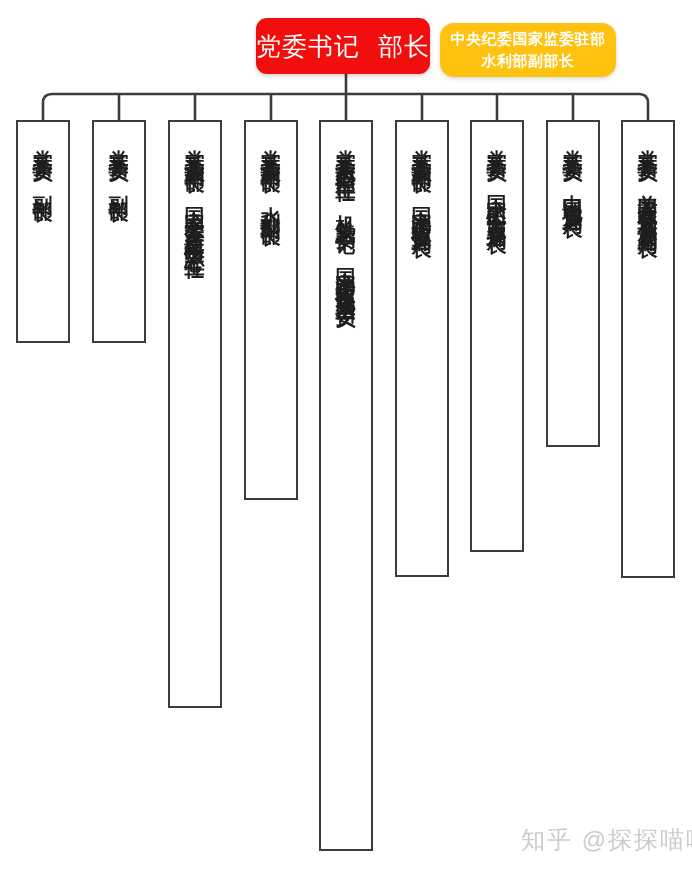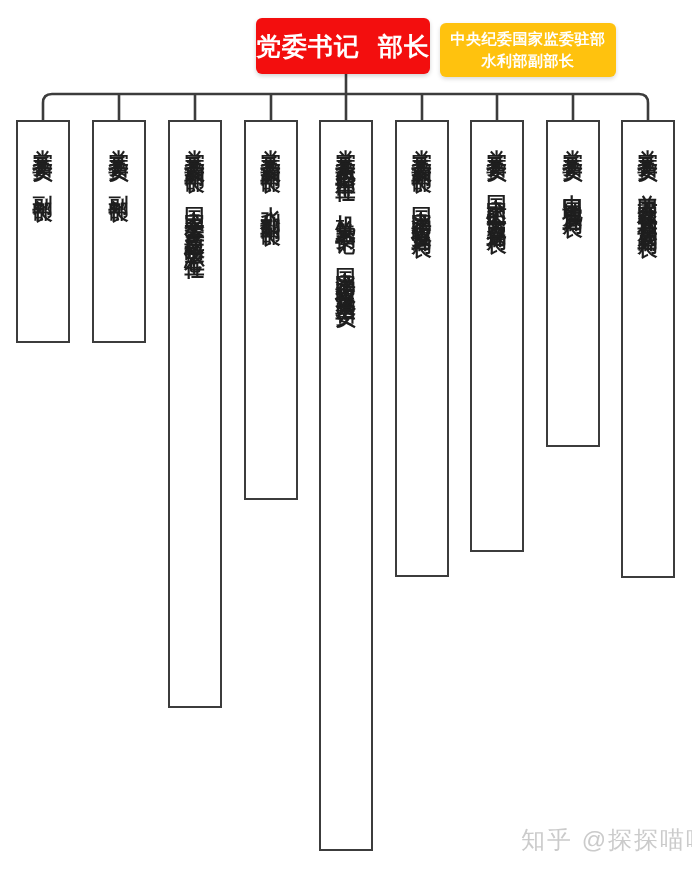--- a/index.html
+++ b/index.html
@@ -15,30 +15,30 @@
     width:692px;height:869px;position:relative;overflow:hidden;
     font-family:"Liberation Sans","DejaVu Sans",sans-serif;
   }
   .canvas{position:absolute;left:0;top:0;width:692px;height:869px;}
   svg.connectors{position:absolute;left:0;top:0;}
 
   .secretary-box{
     position:absolute;left:256px;top:18px;width:174px;height:56px;
     background:var(--c-red);color:#ffffff;
     display:flex;align-items:center;justify-content:center;
-    font-size:25px;font-weight:700;word-spacing:10px;letter-spacing:1px;
+    font-size:25px;font-weight:400;word-spacing:10px;letter-spacing:1px;
     box-shadow:0 2px 4px rgba(0,0,0,0.18);
-    border-radius:6px;z-index:2;
+    border-radius:11px;z-index:2;
   }
   .discipline-box{
     position:absolute;left:440px;top:23px;width:176px;height:54px;
     background:var(--c-yellow);color:#ffffff;
     display:flex;flex-direction:column;align-items:center;justify-content:center;
     font-size:15px;font-weight:700;line-height:1.5;letter-spacing:0.5px;
-    border-radius:6px;box-shadow:0 2px 4px rgba(0,0,0,0.15);
+    border-radius:14px;box-shadow:0 2px 4px rgba(0,0,0,0.15);
     z-index:1;text-align:center;
   }
   .member-box{
     position:absolute;box-sizing:border-box;
     background:#ffffff;border:2px solid var(--c-border);
     display:flex;flex-direction:column;align-items:center;
     padding-top:12px;gap:29px;
   }
   .member-segment{
     writing-mode:vertical-rl;text-orientation:upright;

